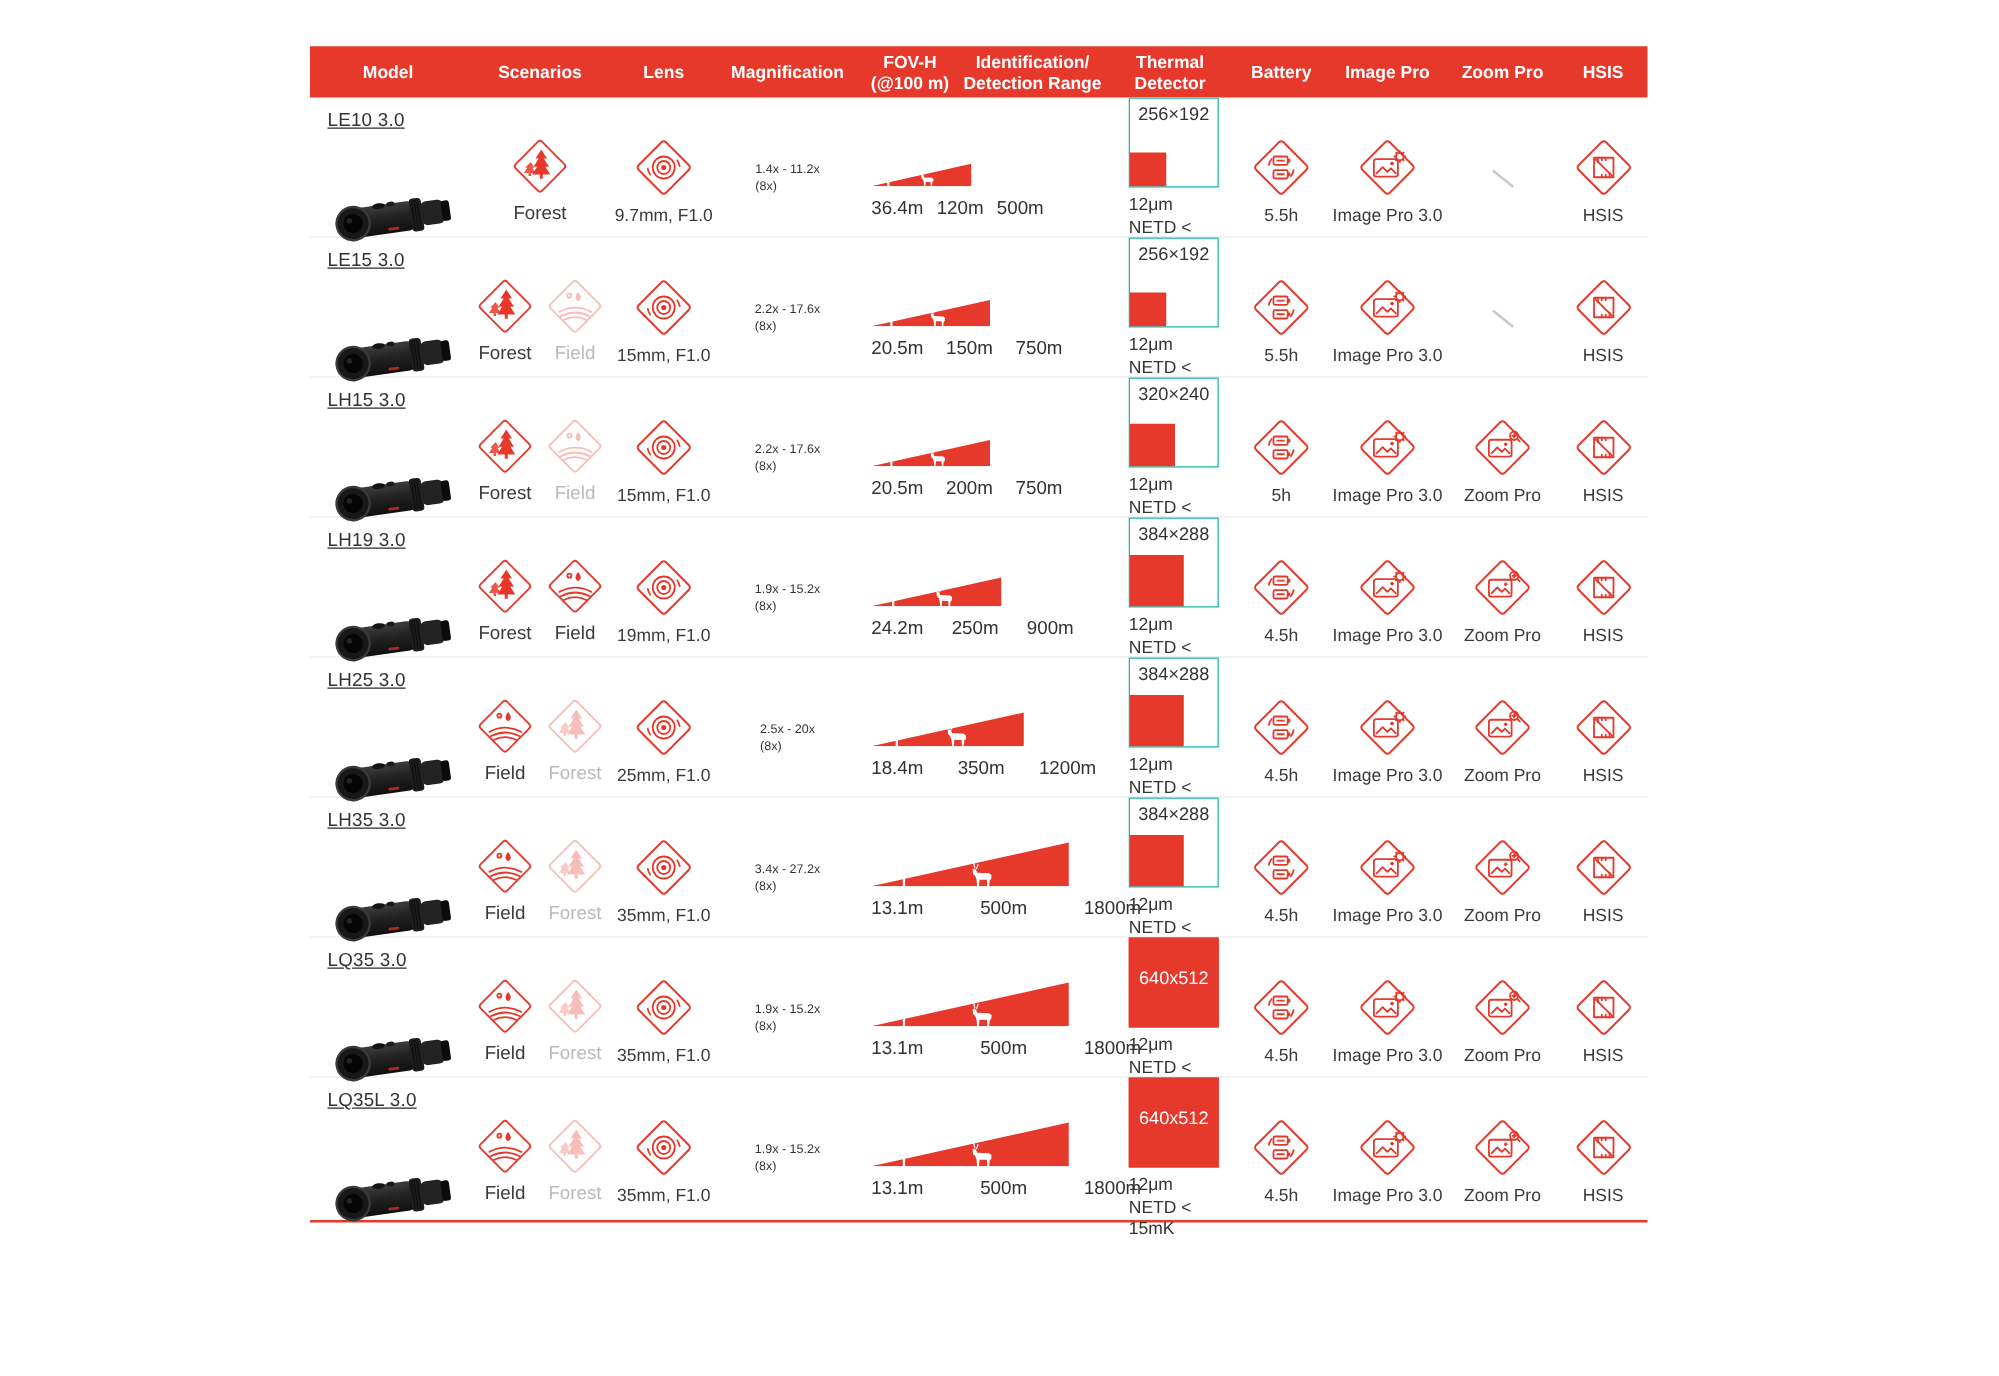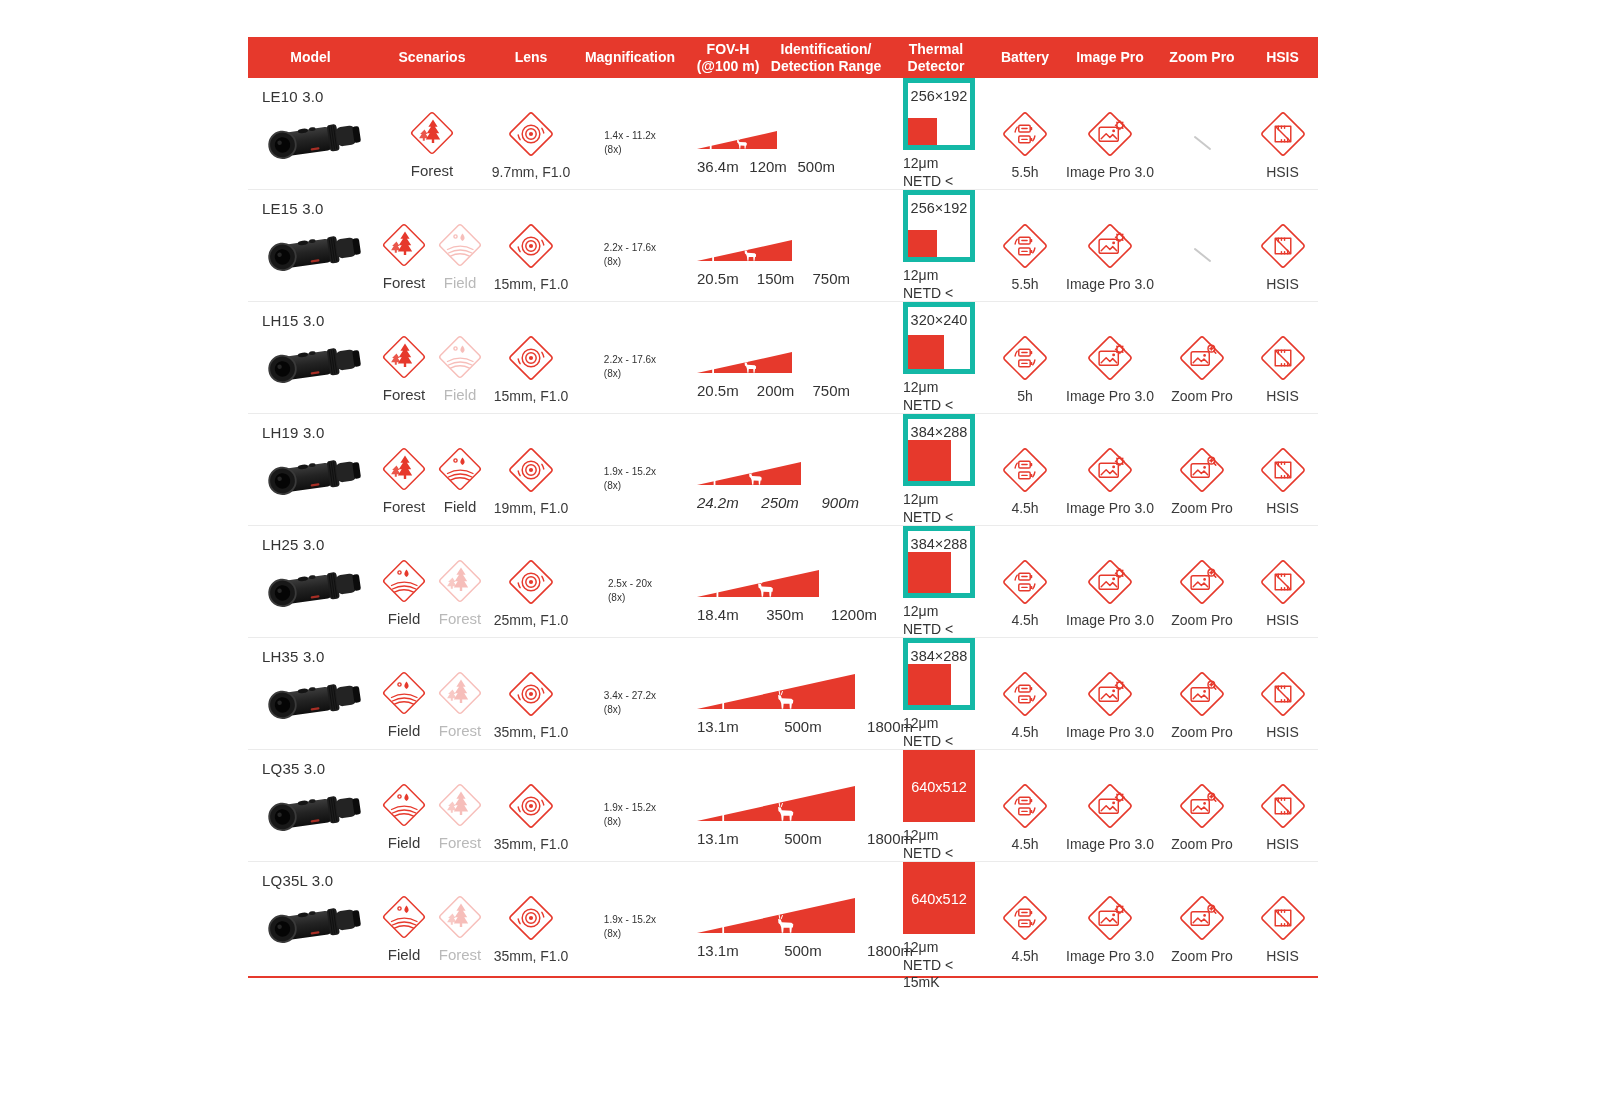--- a/index.html
+++ b/index.html
@@ -23,21 +23,21 @@
 
   
   .row{display:grid;grid-template-columns:125px 118px 80px 118px 196px 102px 76px 94px 90px 71px;
     height:112px;border-bottom:1px solid var(--sep);align-items:center;}
   .row:last-child{border-bottom:none;}
   .bottom-line{height:2px;background:var(--red);margin-top:2px;}
 
   .cell{display:flex;flex-direction:column;align-items:center;justify-content:center;height:100%;}
 
   
-  .model-cell{align-items:flex-start;justify-content:flex-start;padding:10px 0 0 14px;}
+  .model-cell{align-items:flex-start;justify-content:space-between;padding:10px 0 0 14px;text-decoration:underline;}
   .model-name{font-size:15px;color:#333;letter-spacing:.2px;}
   .device{width:118px;height:62px;margin-top:2px;}
 
   
   .dsvg{width:56px;height:56px;display:block;}
   .dframe{fill:none;stroke:var(--red);stroke-width:1.5;}
   .st{stroke:var(--red);fill:none;stroke-width:1.4;stroke-linecap:round;stroke-linejoin:round;}
   .fl{fill:var(--red);stroke:none;}
   .feat-label{font-size:14px;color:#3a3a3a;margin-top:2px;white-space:nowrap;}
 
@@ -51,21 +51,21 @@
   
   .mag{font-size:10px;text-align:left;line-height:1.35;color:#333;}
 
   
   .range-cell{align-items:flex-start;padding-left:8px;}
   .tri-wrap{position:relative;height:38px;display:flex;align-items:flex-end;}
   .range-labels{display:flex;justify-content:space-between;margin-top:9px;font-size:15px;color:#333;white-space:nowrap;}
 
   
   .det-cell{align-items:flex-start;padding-left:18px;}
-  .det-box{position:relative;width:72px;height:72px;border:5px solid #14b8a6;background:#fff;}
+  .det-box{position:relative;width:72px;height:72px;border:1px solid #14b8a6;background:#fff;}
   .det-res{position:absolute;top:5px;left:0;right:0;text-align:center;font-size:14.5px;color:#333;}
   .det-fill{position:absolute;left:0;bottom:0;background:var(--red);}
   .det-box.full{background:var(--red);border-color:var(--red);}
   .det-box.full .det-res{color:#fff;top:24px;}
   .det-sub{margin-top:5px;font-size:14px;line-height:1.25;color:#333;}
   .det-sub span{display:block;}
 
   .slash-svg{width:54px;height:54px;display:block;}
 </style>
 </head>
@@ -661,21 +661,21 @@
               <svg width="108" height="38" viewBox="0 0 108 38">
                 <polygon points="0,38 104,38 104,15" fill="#e6392c"></polygon>
                 <rect x="16.64" y="31.339199999999998" width="1.8" height="6.6608" fill="#ffffff"></rect>
                 <g transform="translate(48.71800000000001,21.44) scale(0.9741176470588234)" fill="#ffffff">
                   <path d="M3.5 5.2 L5.8 5.6 L6.6 7.8 L14.8 8.2 L16.4 9.6 L16.1 12.4 L15.2 12.4 L14.7 16.8 L13.5 16.8 L13.2 12.6 L8.2 12.5 L7.8 16.8 L6.6 16.8 L6.1 12.2 L5.2 9.8 L3.8 8.6 Z"></path>
                   <path d="M4.6 5.4 L3.9 1.2 L4.7 1.1 L5.3 4.2 Z"></path>
                   <path d="M5.6 5.4 L6.9 1.8 L7.7 2.0 L6.5 5.2 Z"></path>
                 </g>
               </svg>
             </div>
-      <div class="range-labels" style="width: 162px; font-style: italic;">
+      <div class="range-labels" style="width: 162px;">
         <span>24.2m</span>
         <span>250m</span>
         <span>900m</span>
       </div>
     </div>
     <div class="cell det-cell">
       <div class="det-box">
         <span class="det-res">384×288</span>
         <span class="det-fill" style="width: 43px; height: 41px;"></span>
       </div>

